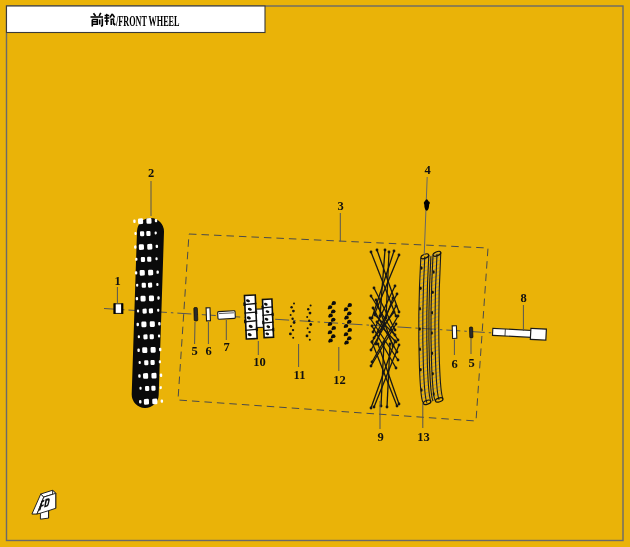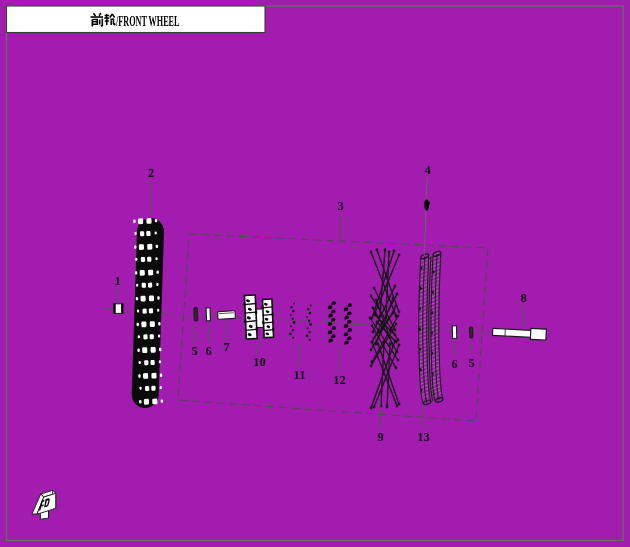--- a/index.html
+++ b/index.html
@@ -1,16 +1,16 @@
 <!DOCTYPE html>
 <html><head>
 <meta charset="utf-8">
 <style>
 html,body{margin:0;padding:0;background:#fff;}
-.page{position:relative;width:630px;height:547px;background:#a21caf;overflow:hidden;}
+.page{position:relative;width:630px;height:547px;background:#eab308;overflow:hidden;}
 text{font-family:"Liberation Serif",serif;}
 .lbl{font-size:12.5px;font-weight:bold;fill:#111;text-anchor:middle;}
 </style>
 </head>
 <body>
 <div class="page">
 <svg width="630" height="547" viewBox="0 0 630 547">
 
 <rect x="6.5" y="6" width="616.5" height="534.5" fill="none" stroke="#6a6a6a" stroke-width="1.4"></rect>
 

